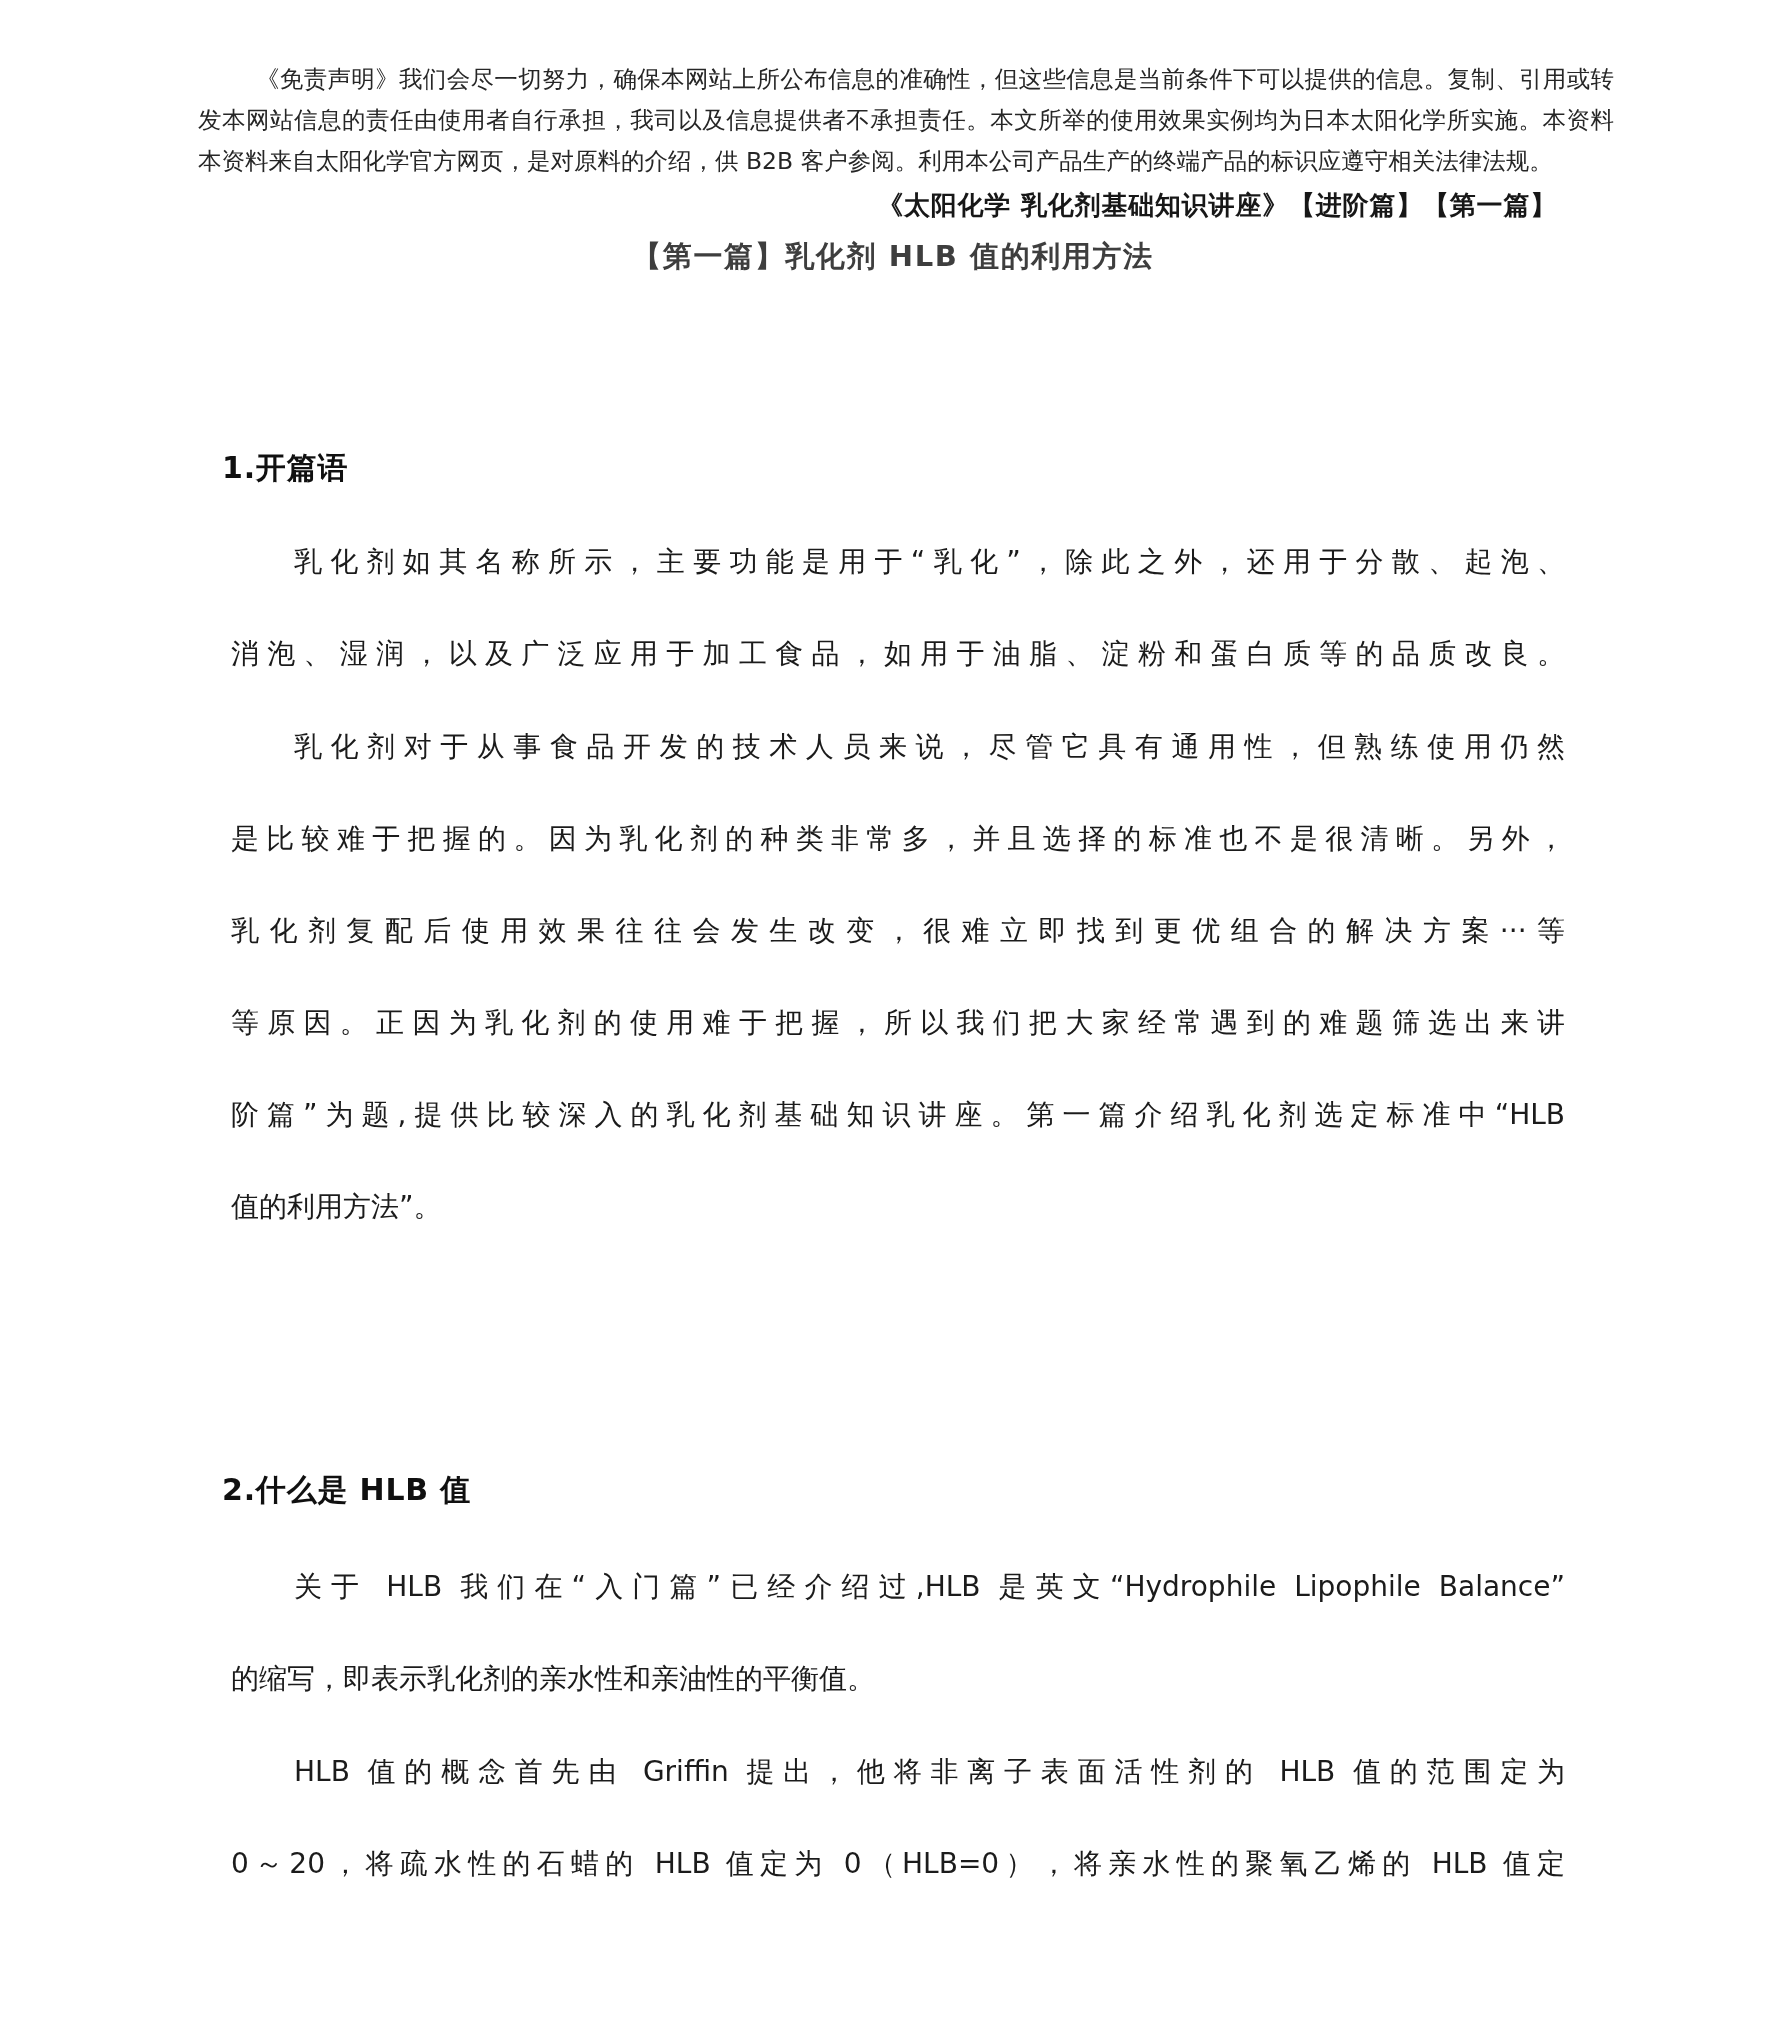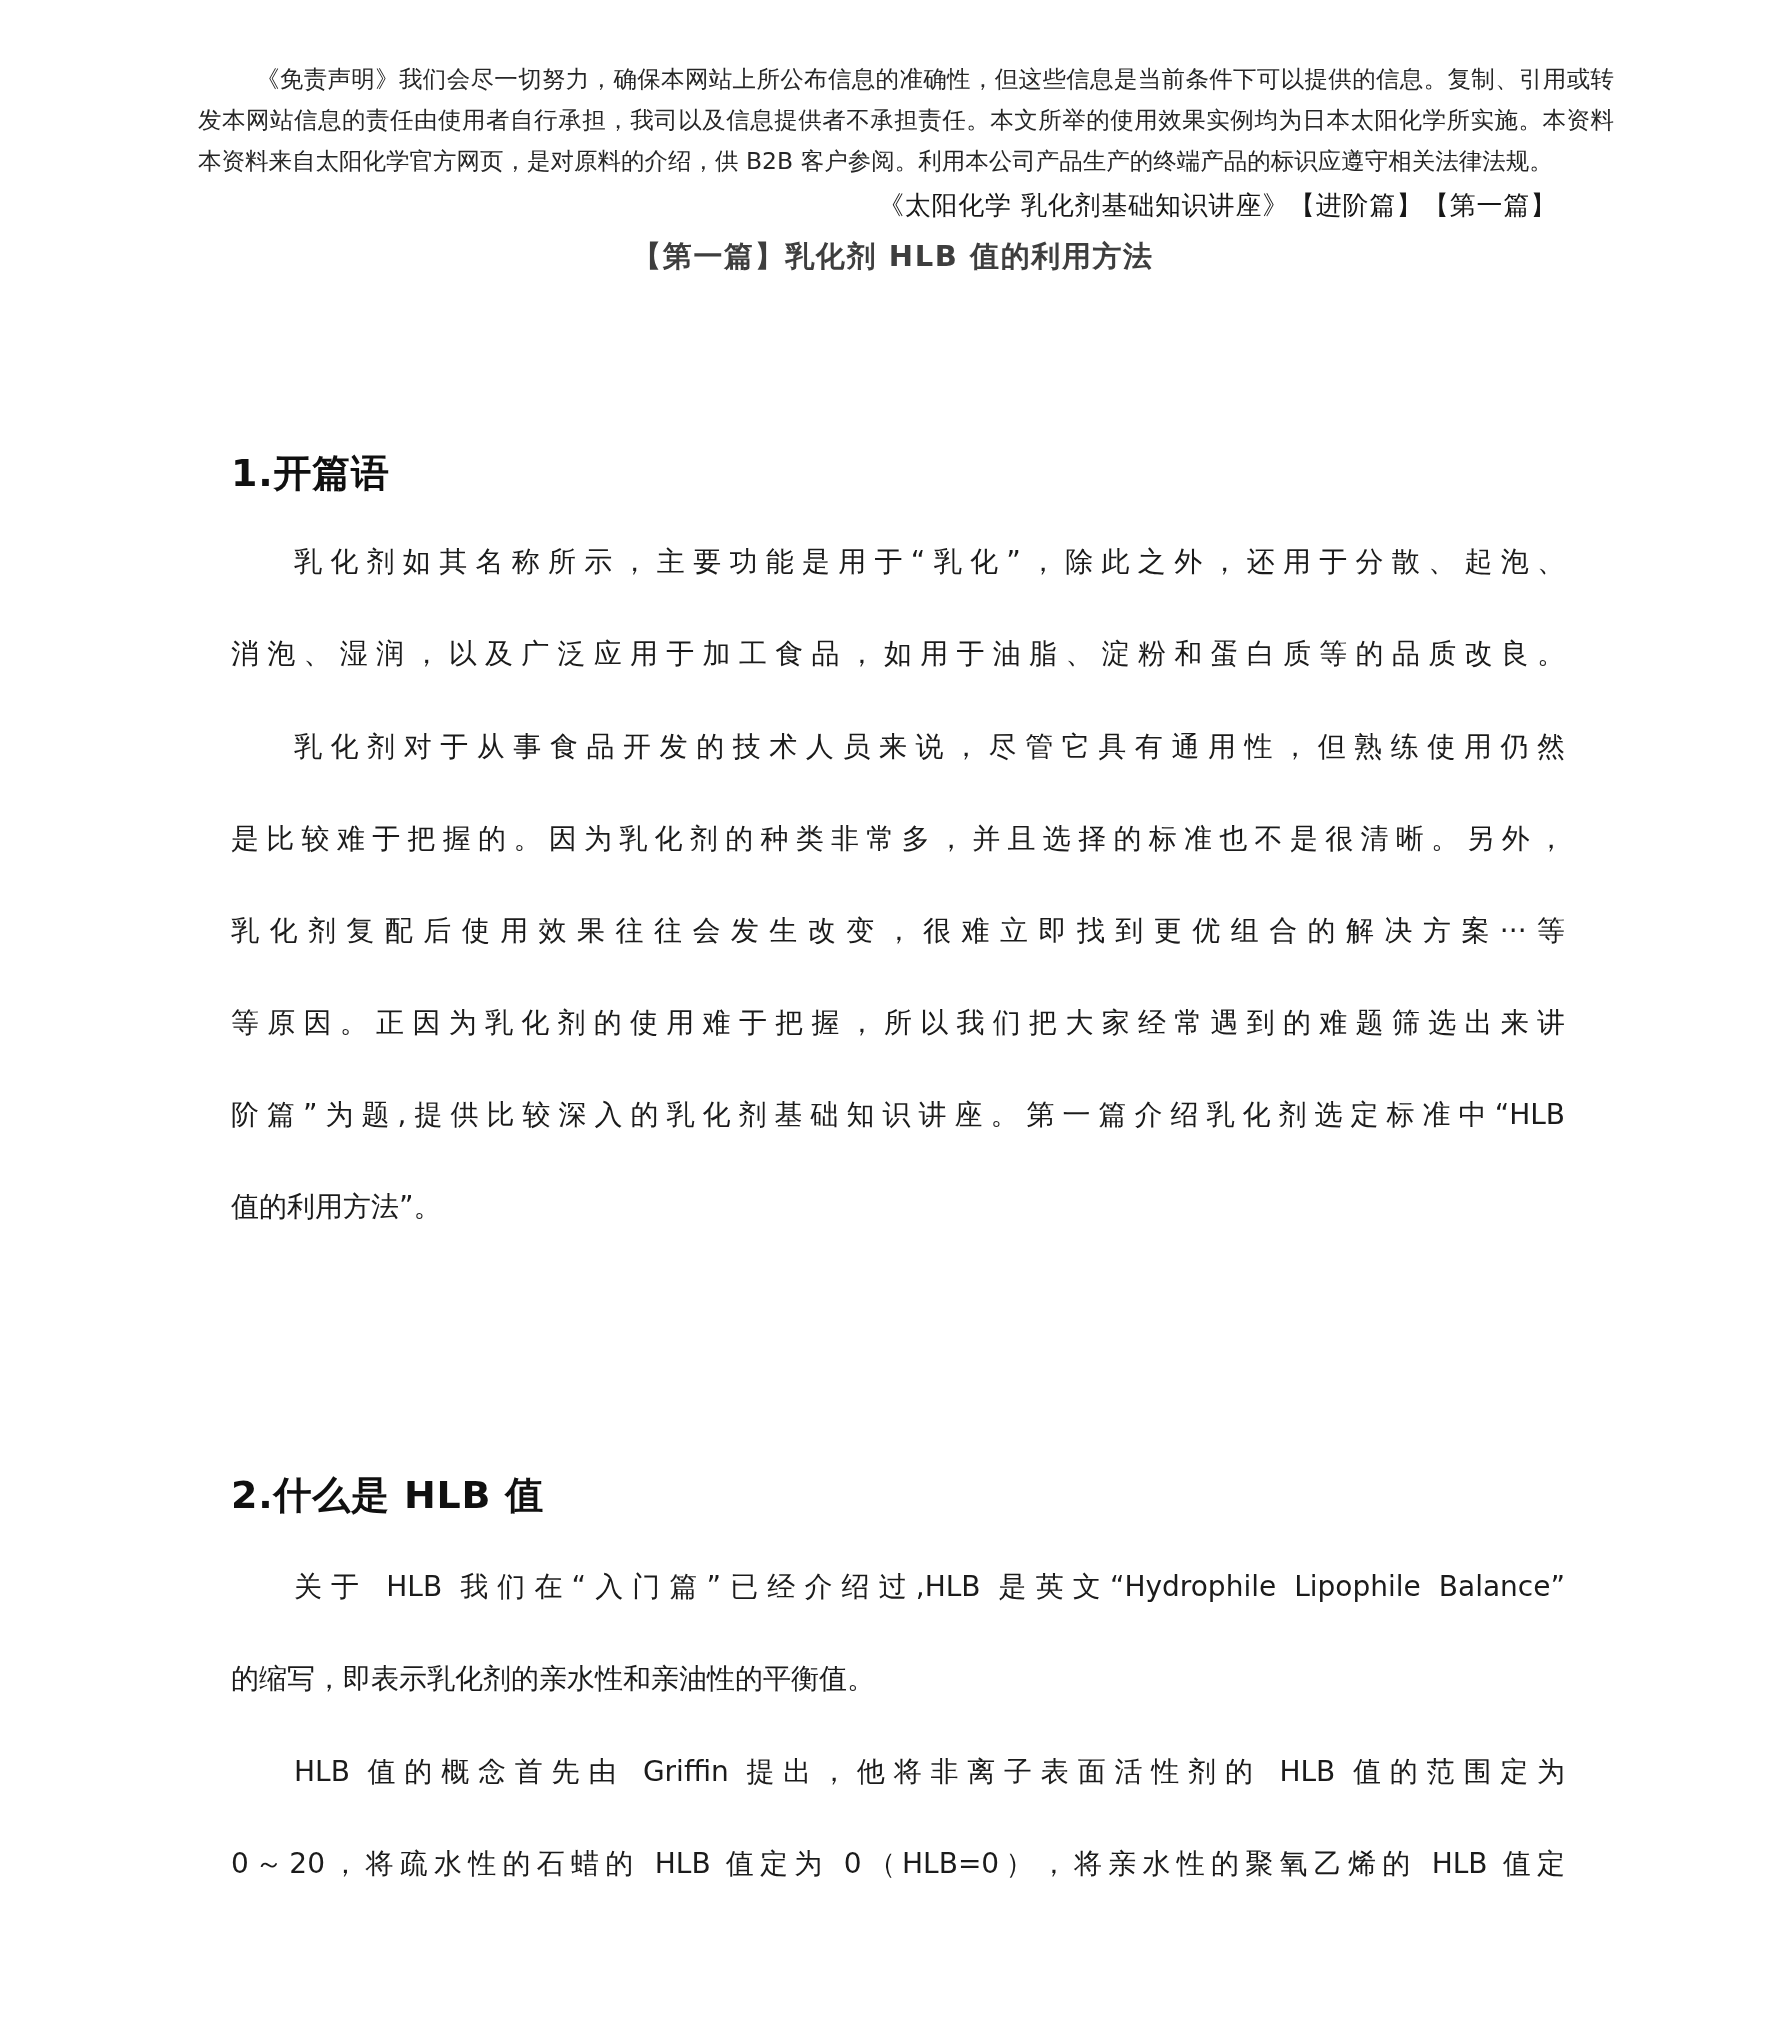--- a/index.html
+++ b/index.html
@@ -7,25 +7,25 @@
   .page{
     position:relative;width:1786px;height:2035px;background:#ffffff;
     color:#1e1e1e;font-family:"DejaVu Sans","Liberation Sans",sans-serif;
   }
   
   .disclaimer{position:absolute;left:198px;right:172px;top:59px;font-size:23.5px;line-height:41px;color:#262626;}
   .dline{text-align:justify;text-align-last:justify;-moz-text-align-last:justify;}
   .dline.first{text-indent:58px;}
   .dline.endline{text-align:left;text-align-last:left;-moz-text-align-last:left;}
   
-  .subtitle{position:absolute;right:229px;top:188px;font-size:26px;font-weight:normal;color:#171717;letter-spacing:0.8px;}
+  .subtitle{position:absolute;right:229px;top:188px;font-size:26px;font-weight:bold;color:#171717;letter-spacing:0.8px;}
   
   .doc-title{position:absolute;left:0;width:100%;top:237px;text-align:center;font-size:29px;font-weight:bold;color:#3e3e3e;letter-spacing:1.6px;}
   
-  .sec-heading{position:absolute;left:231px;font-size:38px;font-weight:bold;color:#101010;letter-spacing:0.8px;}
+  .sec-heading{position:absolute;left:222px;font-size:30px;font-weight:bold;color:#101010;letter-spacing:0.8px;}
   .para{position:absolute;left:231px;right:221px;font-size:28px;color:#1b1b1b;}
   .pline{line-height:92px;text-align:justify;text-align-last:justify;-moz-text-align-last:justify;white-space:normal;}
   .pline.first{text-indent:63px;}
   .pline.endline{text-align:right;text-align-last:left;-moz-text-align-last:left;}
 </style>
 </head>
 <body>
 
 <div class="page">
 

